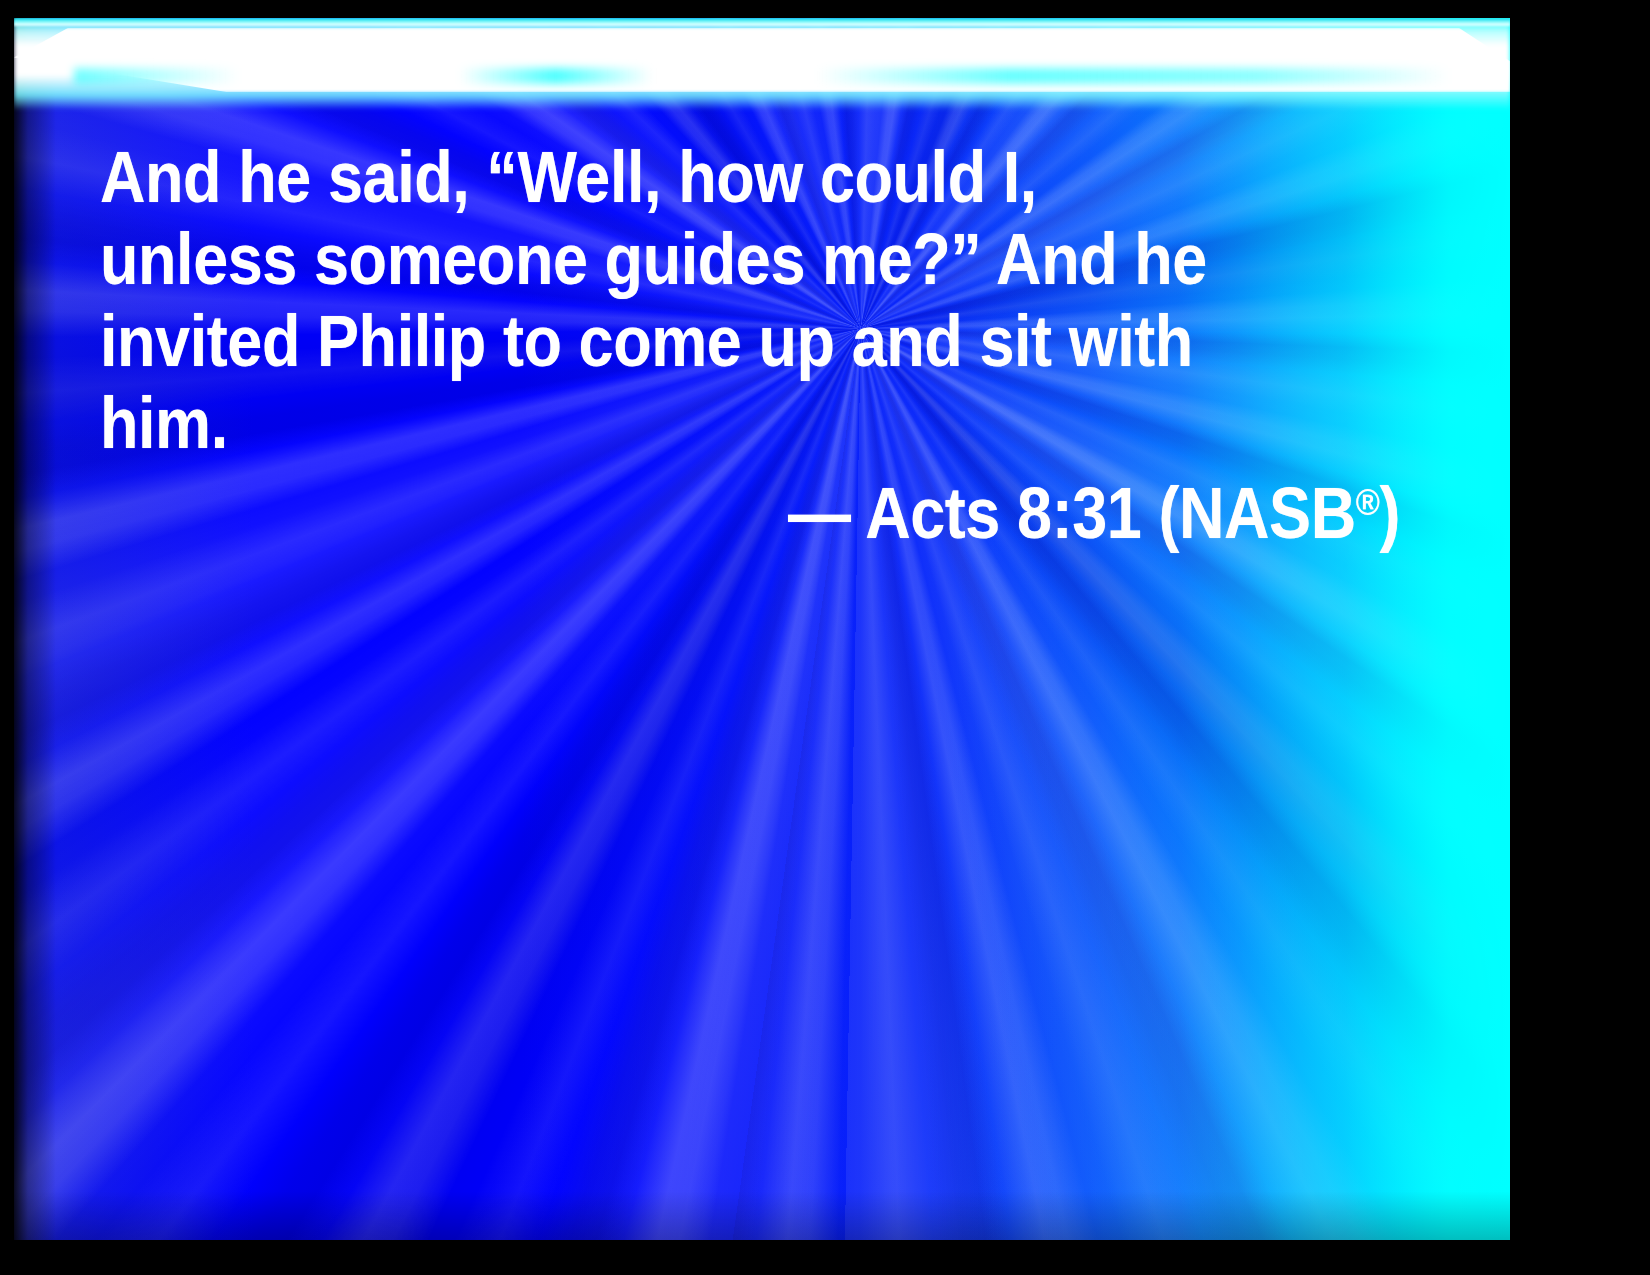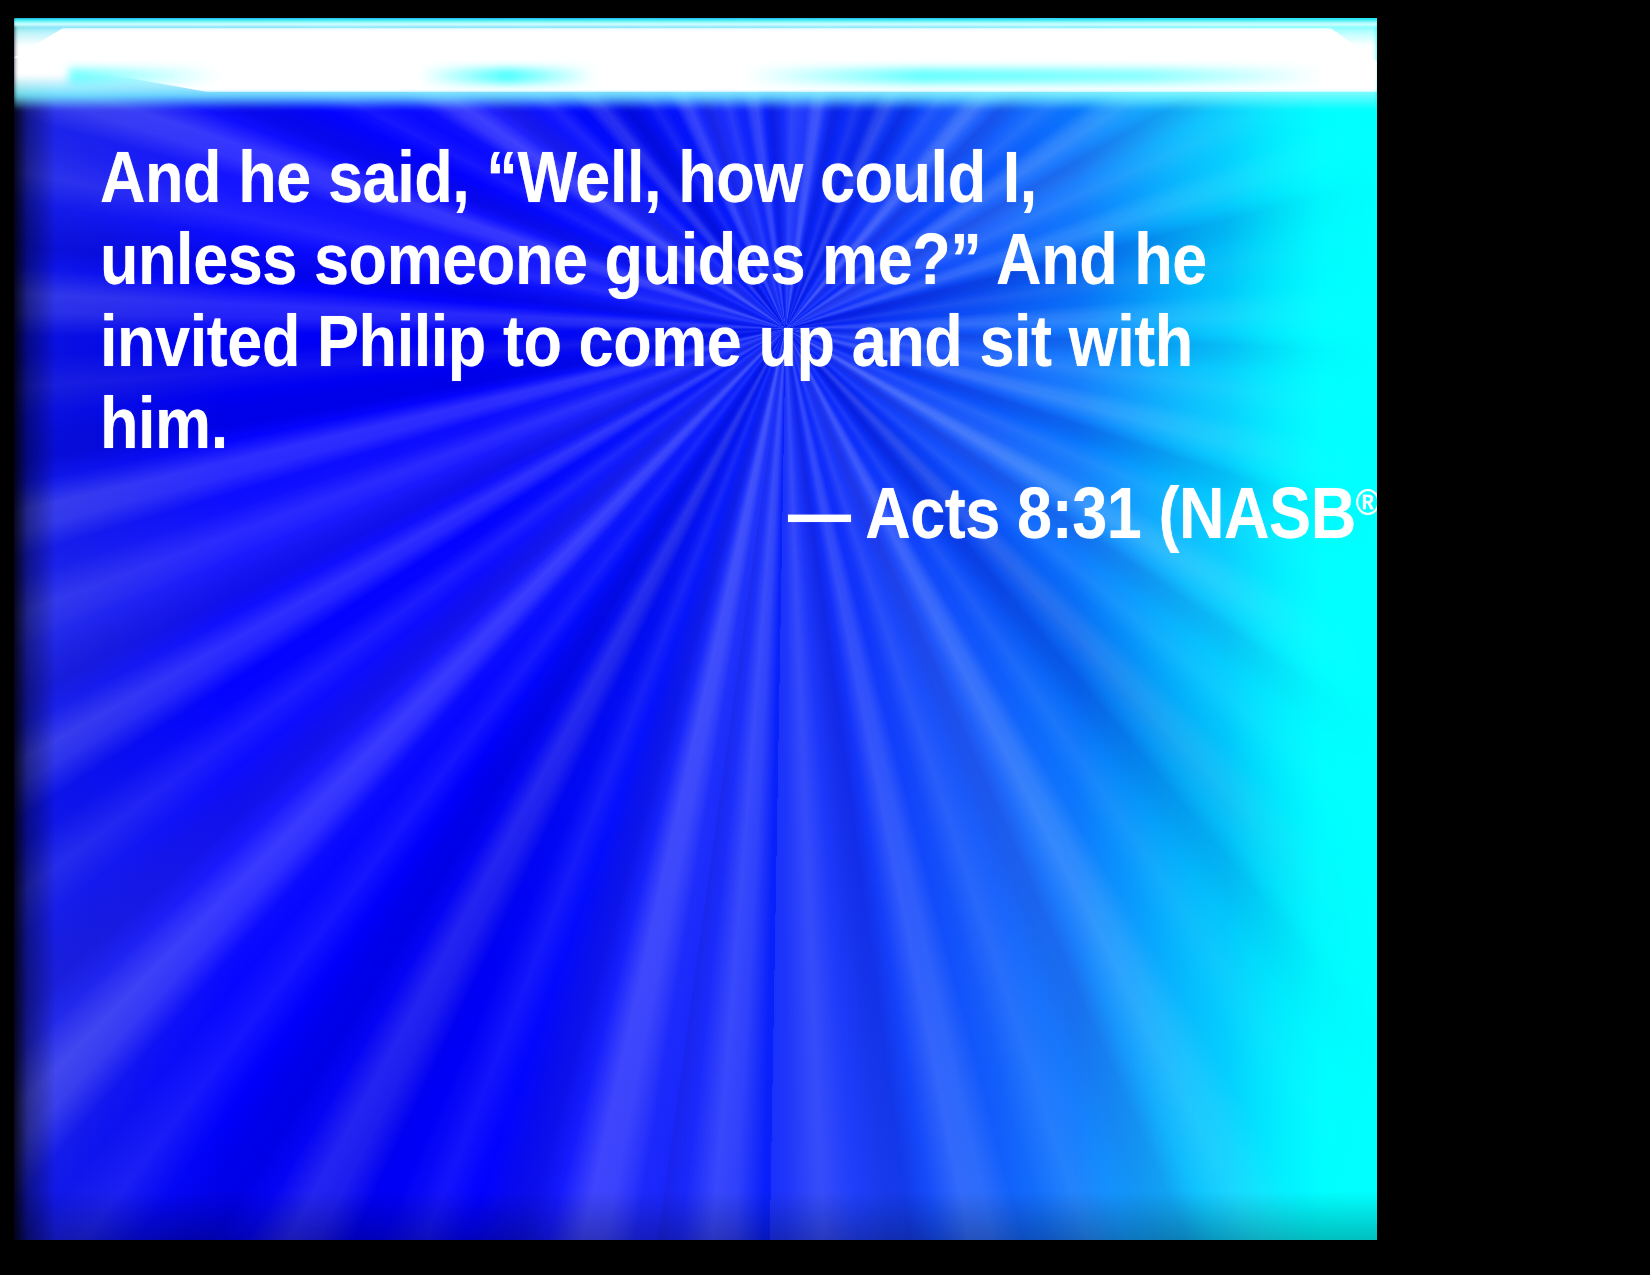--- a/index.html
+++ b/index.html
@@ -15,21 +15,21 @@
     background: #000000;
     overflow: hidden;
     font-family: "Liberation Sans", "DejaVu Sans", sans-serif;
   }
 
   
   #canvas {
     position: absolute;
     left: 14px;
     top: 18px;
-    width: 1363px;
+    width: 1496px;
     height: 1222px;
     overflow: hidden;
     background: #0000ff;
   }
 
   
   .bg-base {
     position: absolute;
     inset: 0;
     background:

